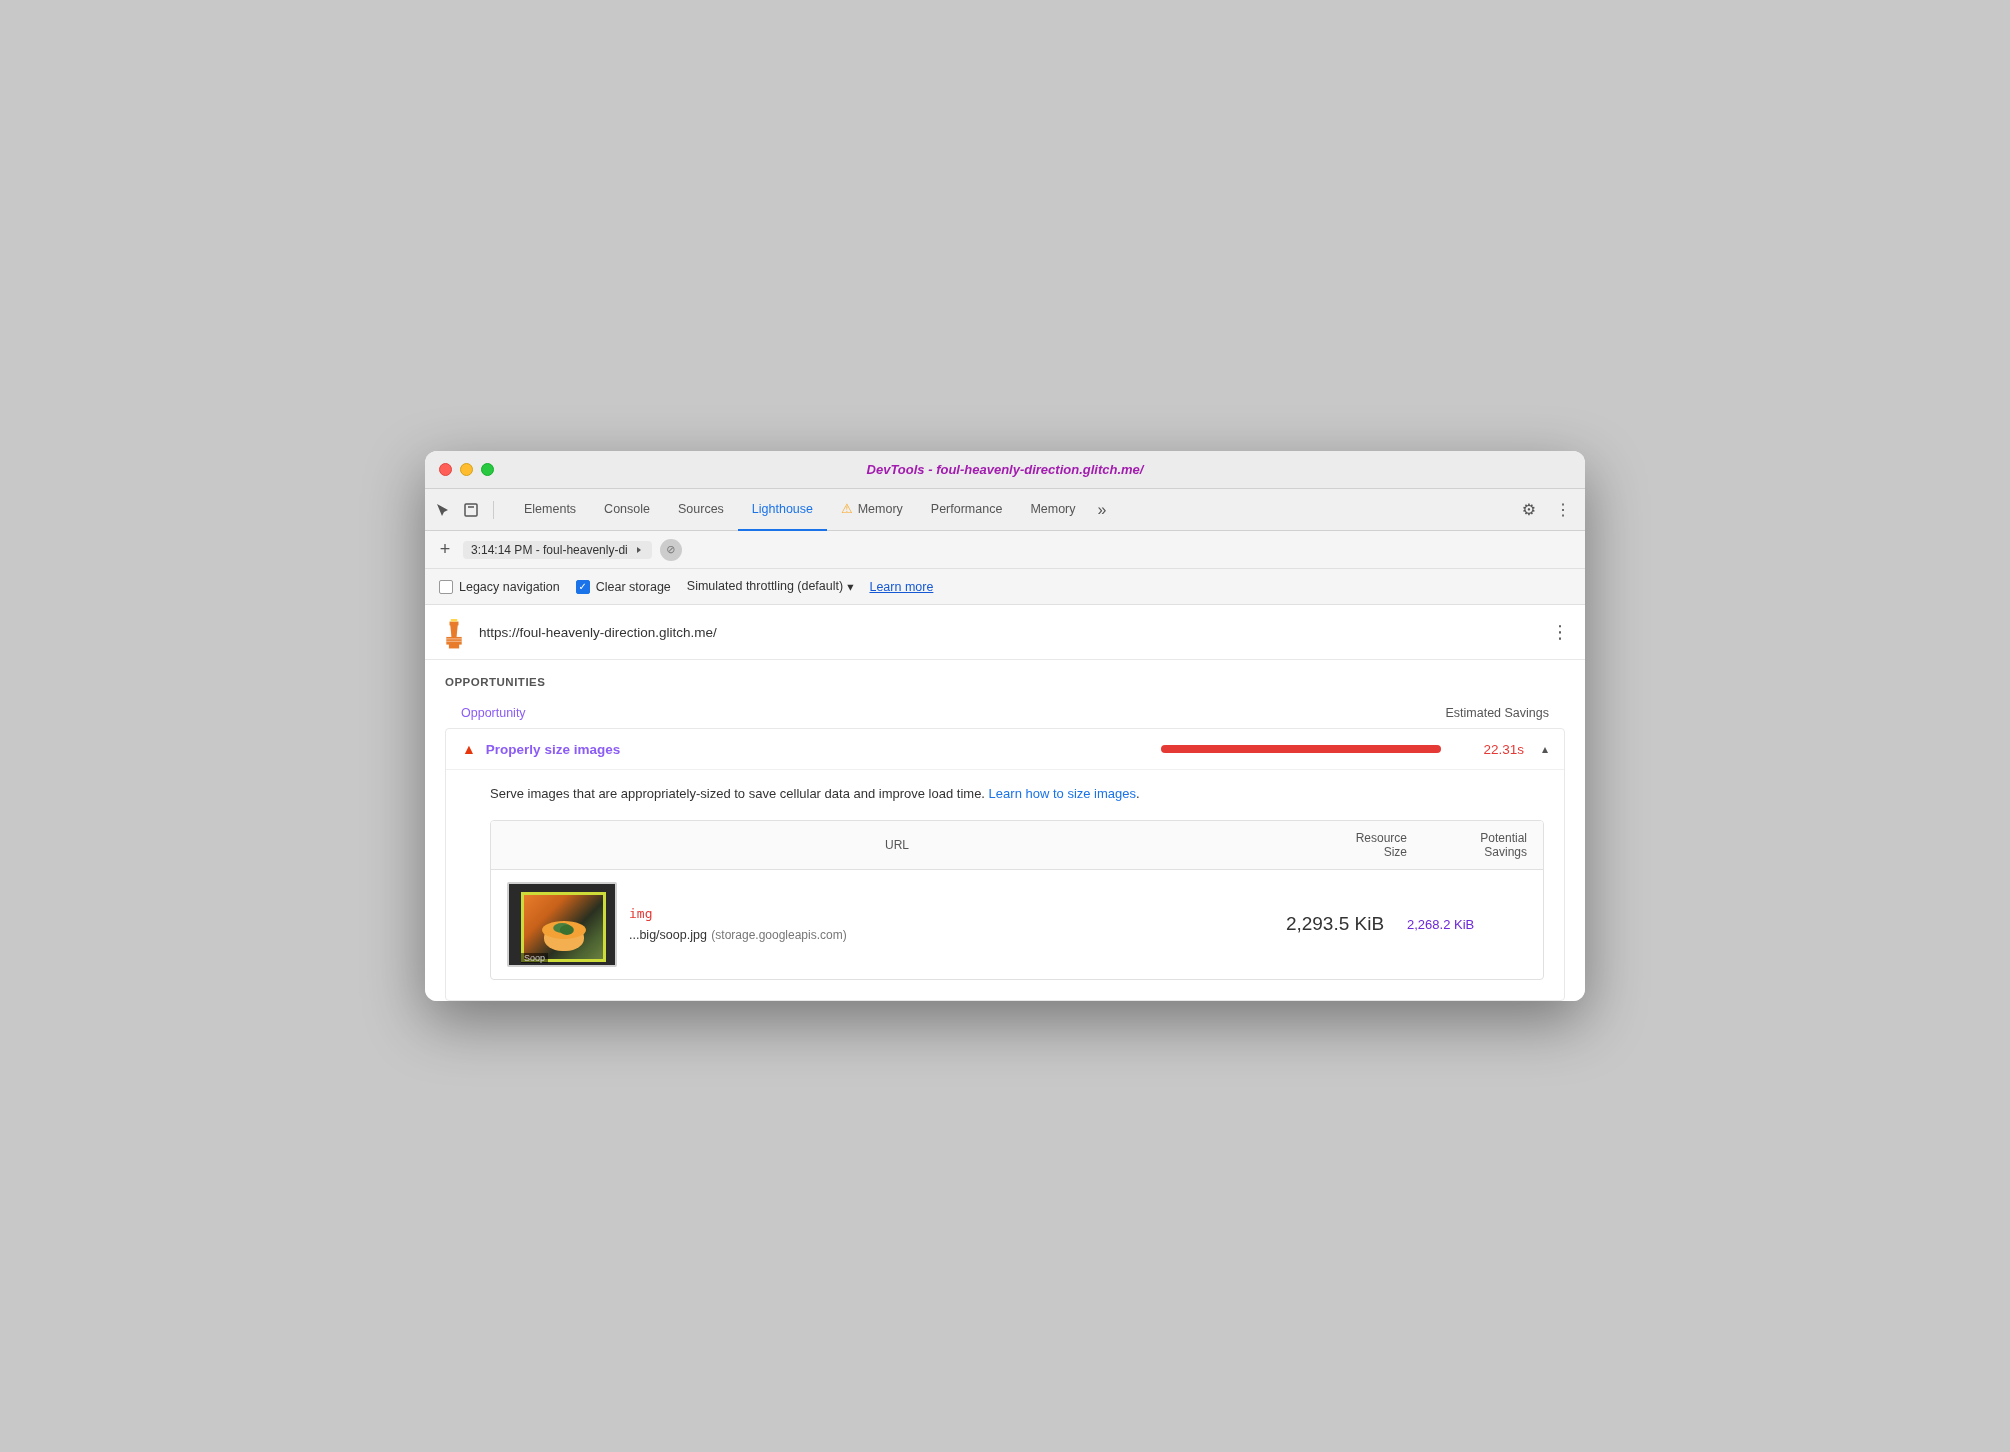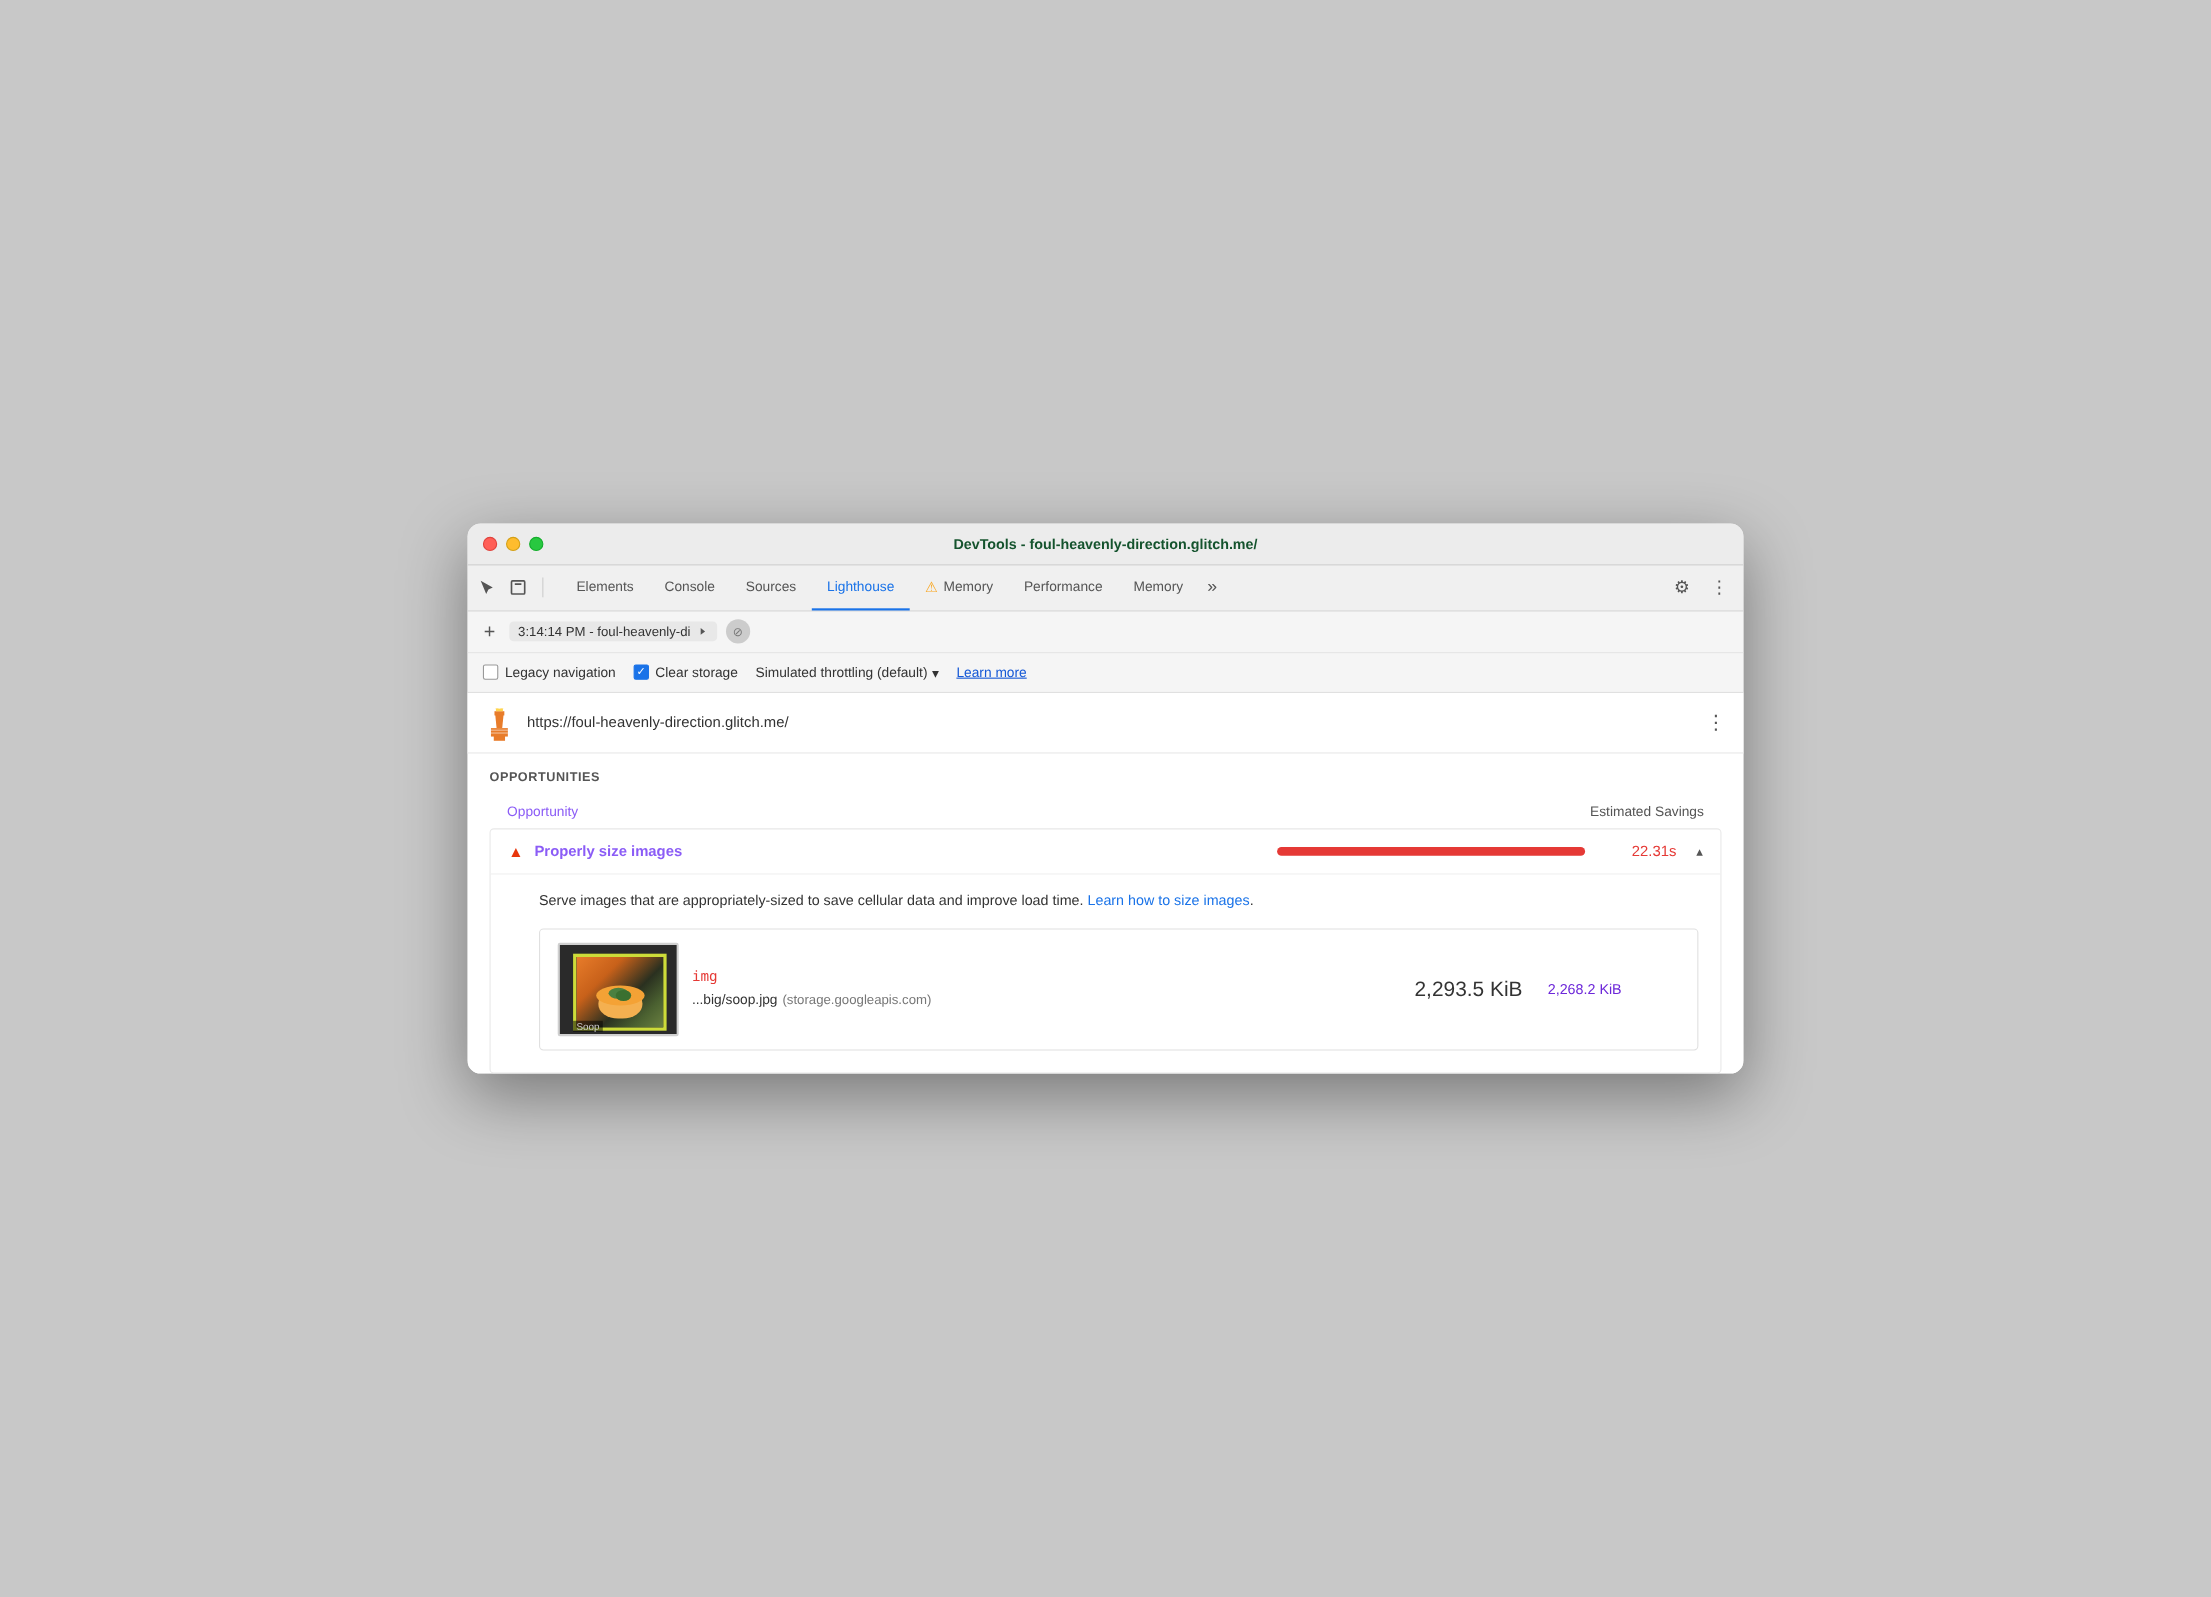--- a/index.html
+++ b/index.html
@@ -41,21 +41,22 @@
       height: 13px;
       border-radius: 50%;
       cursor: pointer;
     }
     .tl-red { background: #ff5f57; border: 1px solid #e0443e; }
     .tl-yellow { background: #febc2e; border: 1px solid #d4a017; }
     .tl-green { background: #28c840; border: 1px solid #14ae2c; }
     .title-bar-text {
       font-size: 13px;
       font-weight: 600;
-      color: #14532d;
+      color: #a21caf;
+      font-style: italic;
     }
 
     
     .tab-bar {
       background: #f0f0f0;
       display: flex;
       align-items: center;
       padding: 0 8px;
       height: 42px;
       border-bottom: 1px solid #d0d0d0;
@@ -600,20 +601,25 @@
           <span class="audit-chevron">▴</span>
         </div>
 
         <div class="audit-detail">
           <p class="audit-description">
             <span>Serve images that are appropriately-sized to save cellular data and improve load time.</span>
             <a href="#">Learn how to size images</a>.
           </p>
 
           <div class="detail-table">
+            <div class="detail-table-header">
+              <span class="detail-col-url">URL</span>
+              <span class="detail-col-resource">Resource<br>Size</span>
+              <span class="detail-col-savings">Potential<br>Savings</span>
+            </div>
 
             <div class="detail-table-row">
 
               <div class="detail-thumbnail">
                 <div style="position:absolute;top:0;left:0;width:100%;height:100%;background:#2a2a2a;"></div>
                 <div class="thumbnail-inner">
                   <div style="width:100%;height:100%;background:linear-gradient(135deg,#e87c2a 0%,#c8611a 30%,#2a3020 60%,#4a6030 80%,#6a8040 100%);position:relative;">
 
                     <div style="position:absolute;bottom:8px;left:50%;transform:translateX(-50%);width:40px;height:28px;background:#f4b050;border-radius:50% 50% 45% 45%;"></div>
                     <div style="position:absolute;bottom:20px;left:50%;transform:translateX(-50%);width:44px;height:18px;background:#f4a235;border-radius:50%;"></div>

